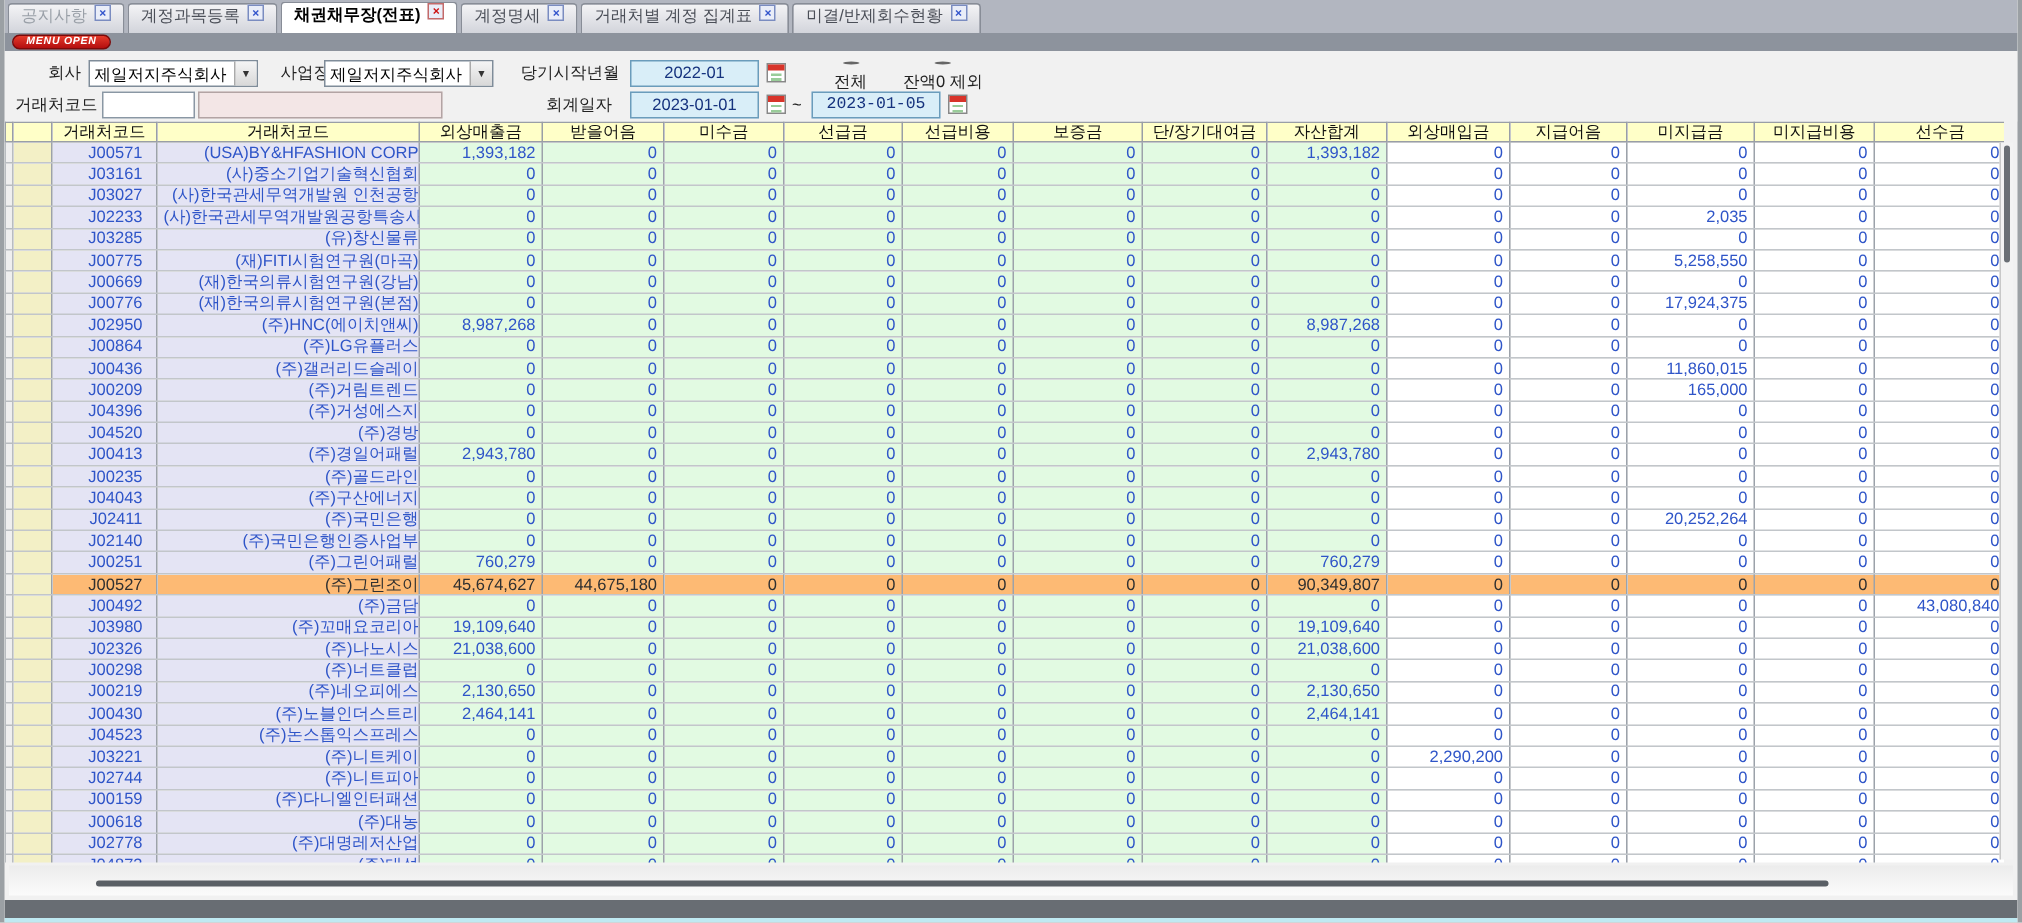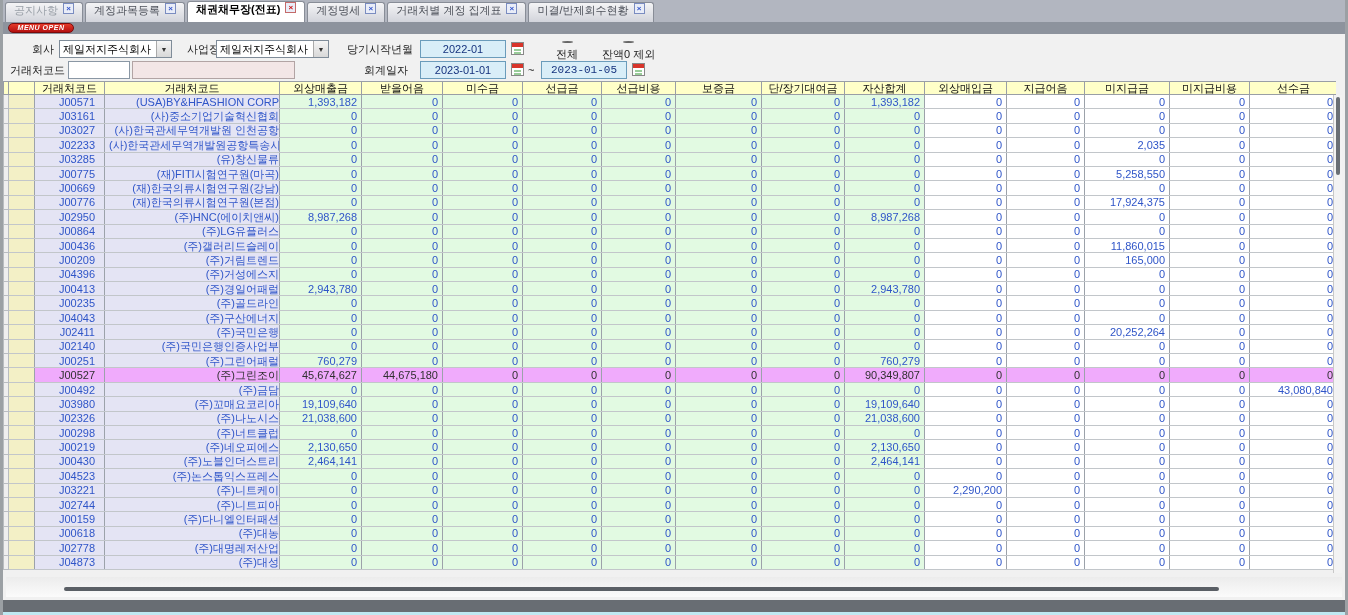--- a/index.html
+++ b/index.html
@@ -50,21 +50,21 @@
   td { height:14.4px; font-size:11px; line-height:12px; border:1px solid #c2c6ca; border-left:1px solid #9ca2aa;
        border-right:1px solid #9ca2aa; overflow:hidden; white-space:nowrap; }
   td.hd { height:13px; background:#ffffc8; color:#111; text-align:center; border:1px solid #999ea6; font-size:11px; }
   td.rh { background:#efefef; border-color:#b8bcc0; }
   td.yc { background:#f3f0c6; }
   td.code { background:#e4e4f4; color:#2f55c8; text-align:right; padding-right:9px; }
   td.name { background:#e4e4f4; color:#2f55c8; text-align:right; padding-left:4px; }
   td.num { text-align:right; padding-right:4px; color:#2f55c8; }
   td.g { background:#e2fae2; }
   td.w { background:#ffffff; }
-  tr.hl td.code, tr.hl td.name, tr.hl td.num { background:#f0abfc; color:#303030; }
+  tr.hl td.code, tr.hl td.name, tr.hl td.num { background:#fdba74; color:#303030; }
 
   
   .vscroll { position:absolute; top:95px; right:3px; width:9px; height:478px; background:#f3f3f3; border-left:1px solid #c8c8c8; }
   .vthumb { position:absolute; top:2px; left:2px; width:4px; height:78px; background:#6a6f75; border-radius:2px; }
   .hscroll { position:absolute; left:3px; right:3px; top:577px; height:20px; background:linear-gradient(#ececec,#fbfbfb); }
   .hthumb { position:absolute; top:10px; left:58px; width:1155px; height:4px; background:#5a5f65; border-radius:2px; }
   .bottombar { position:absolute; left:0; right:0; top:600px; height:12px; background:#686d73; }
   .bottomline { position:absolute; left:0; right:0; top:612px; height:3px; background:#bfe9f2; }
 </style>
 </head>
@@ -424,20 +424,39 @@
             <td class="num g">0</td>
             <td class="num w">0</td>
             <td class="num w">0</td>
             <td class="num w">0</td>
             <td class="num w">0</td>
             <td class="num w">0</td>
           </tr>
           <tr>
             <td class="rh"></td>
             <td class="yc"></td>
+            <td class="code">J04520</td>
+            <td class="name">(주)경방</td>
+            <td class="num g">0</td>
+            <td class="num g">0</td>
+            <td class="num g">0</td>
+            <td class="num g">0</td>
+            <td class="num g">0</td>
+            <td class="num g">0</td>
+            <td class="num g">0</td>
+            <td class="num g">0</td>
+            <td class="num w">0</td>
+            <td class="num w">0</td>
+            <td class="num w">0</td>
+            <td class="num w">0</td>
+            <td class="num w">0</td>
+          </tr>
+          <tr>
+            <td class="rh"></td>
+            <td class="yc"></td>
             <td class="code">J00413</td>
             <td class="name">(주)경일어패럴</td>
             <td class="num g">2,943,780</td>
             <td class="num g">0</td>
             <td class="num g">0</td>
             <td class="num g">0</td>
             <td class="num g">0</td>
             <td class="num g">0</td>
             <td class="num g">0</td>
             <td class="num g">2,943,780</td>

